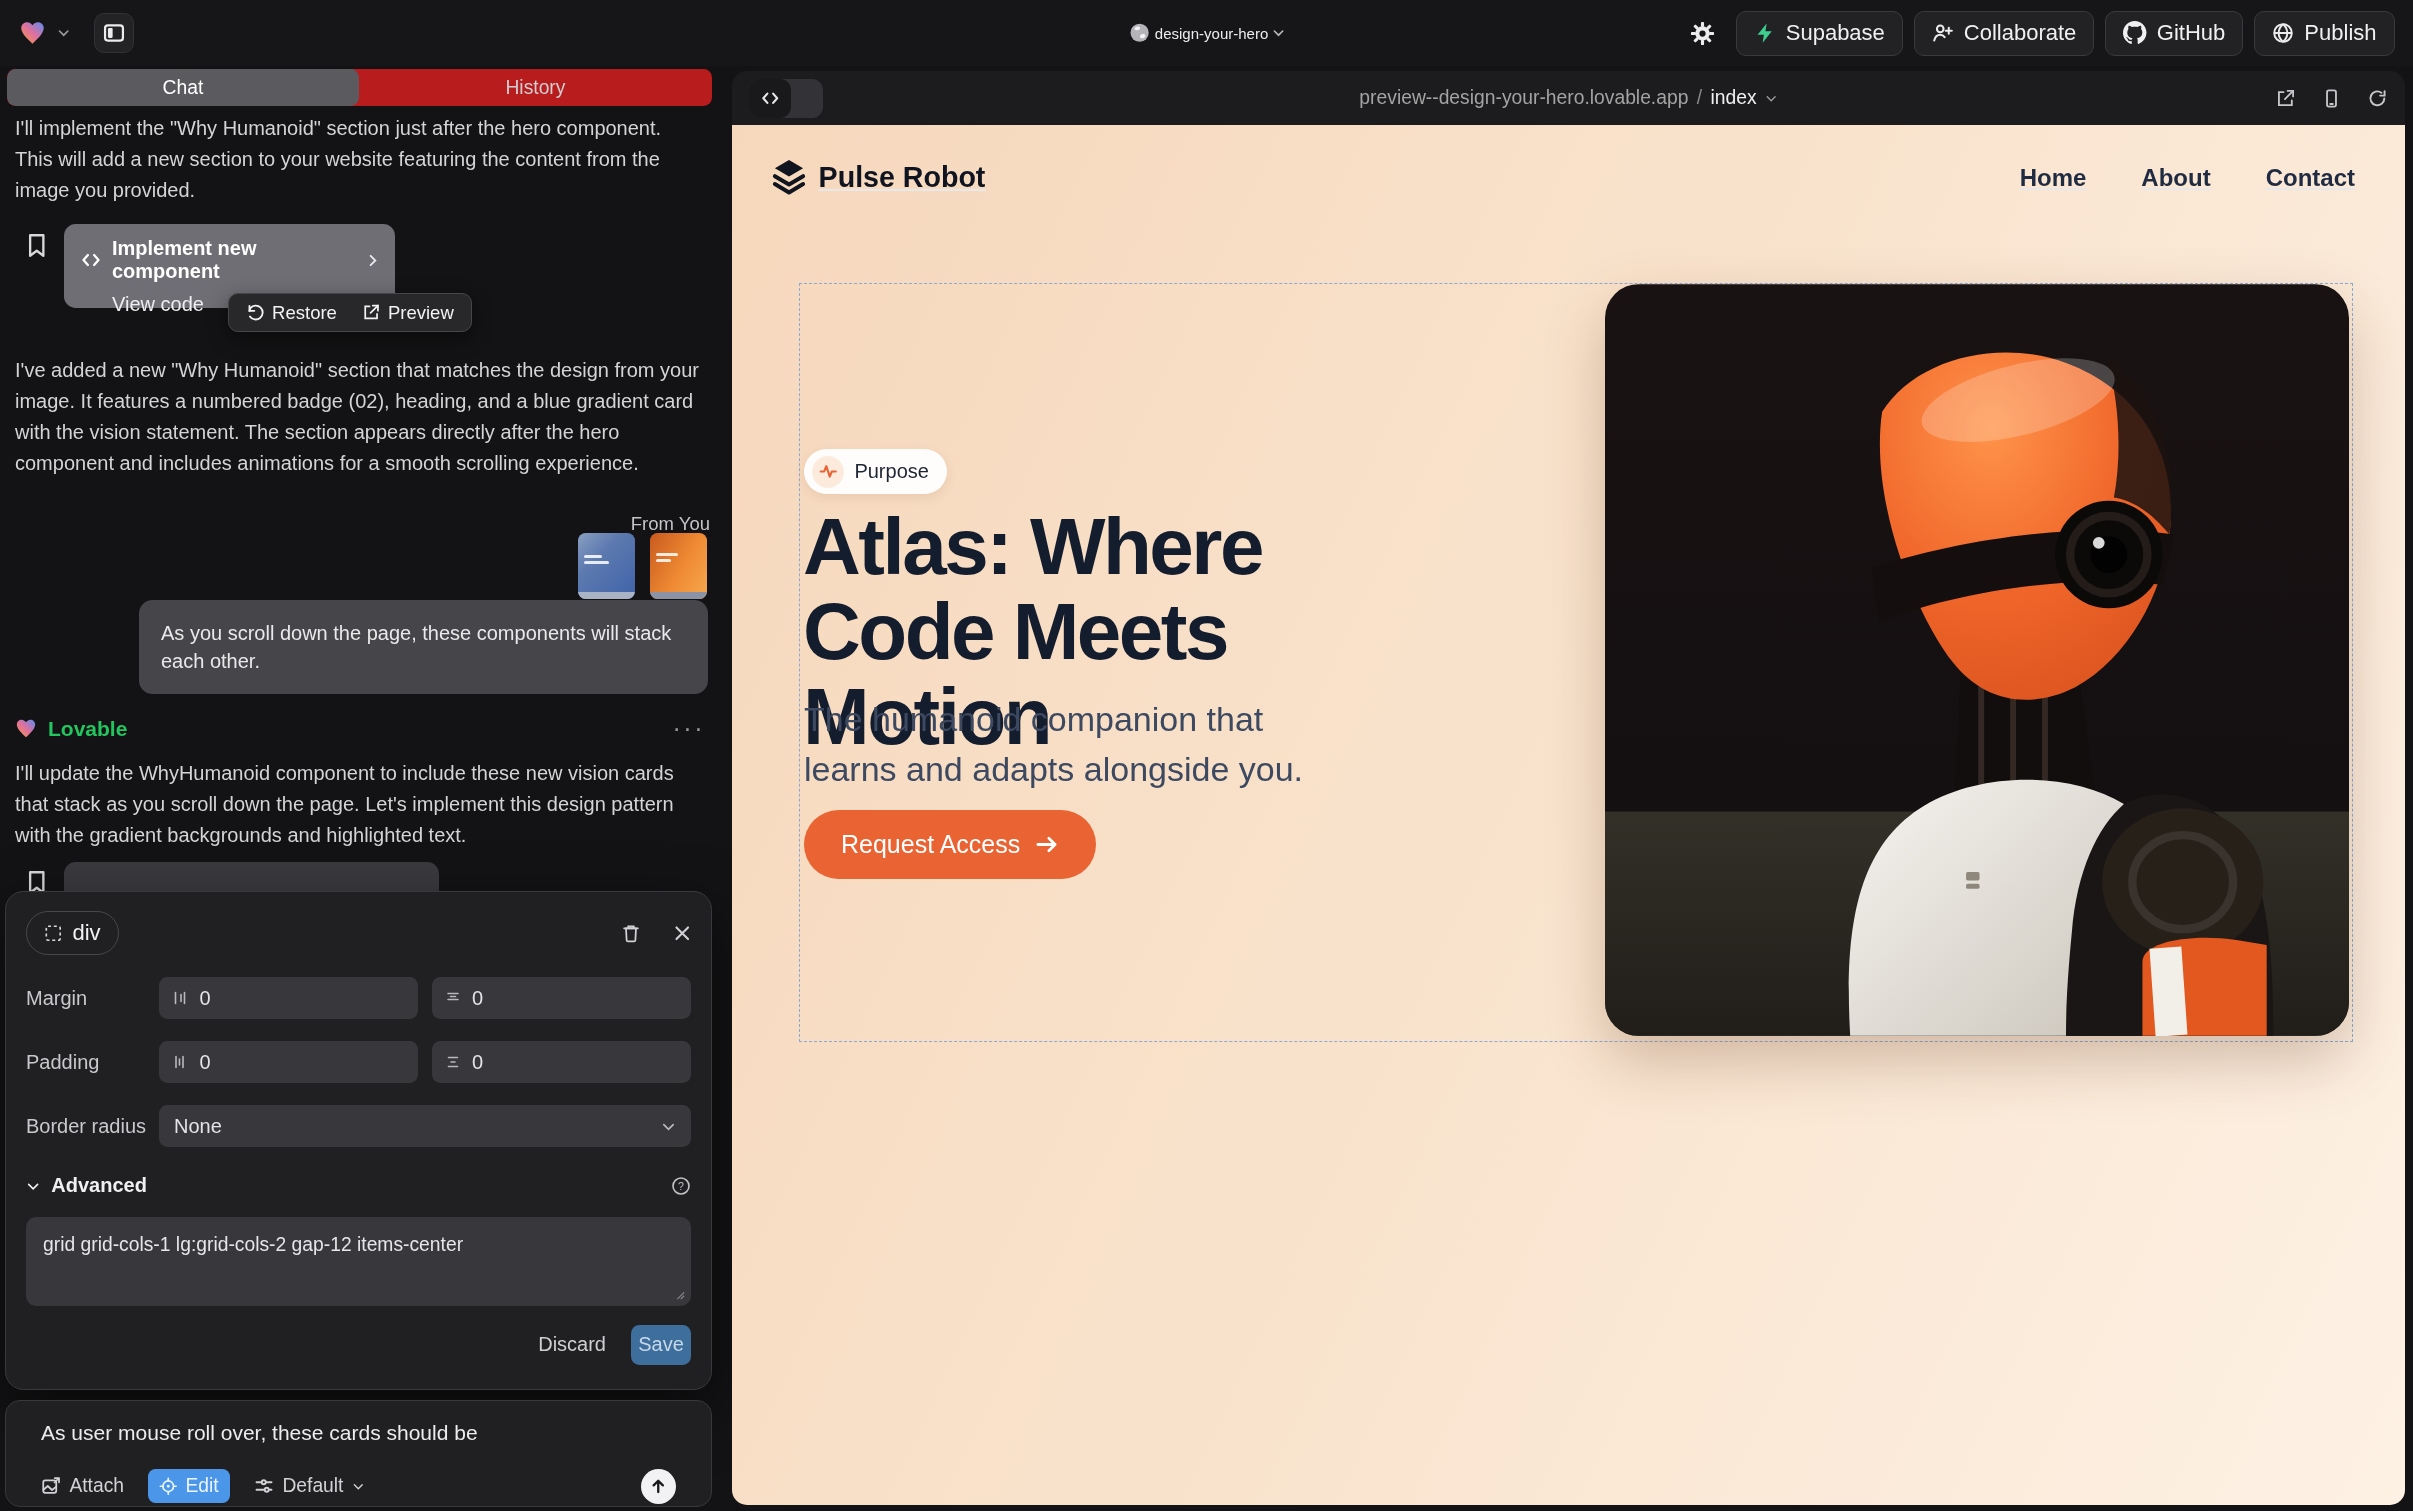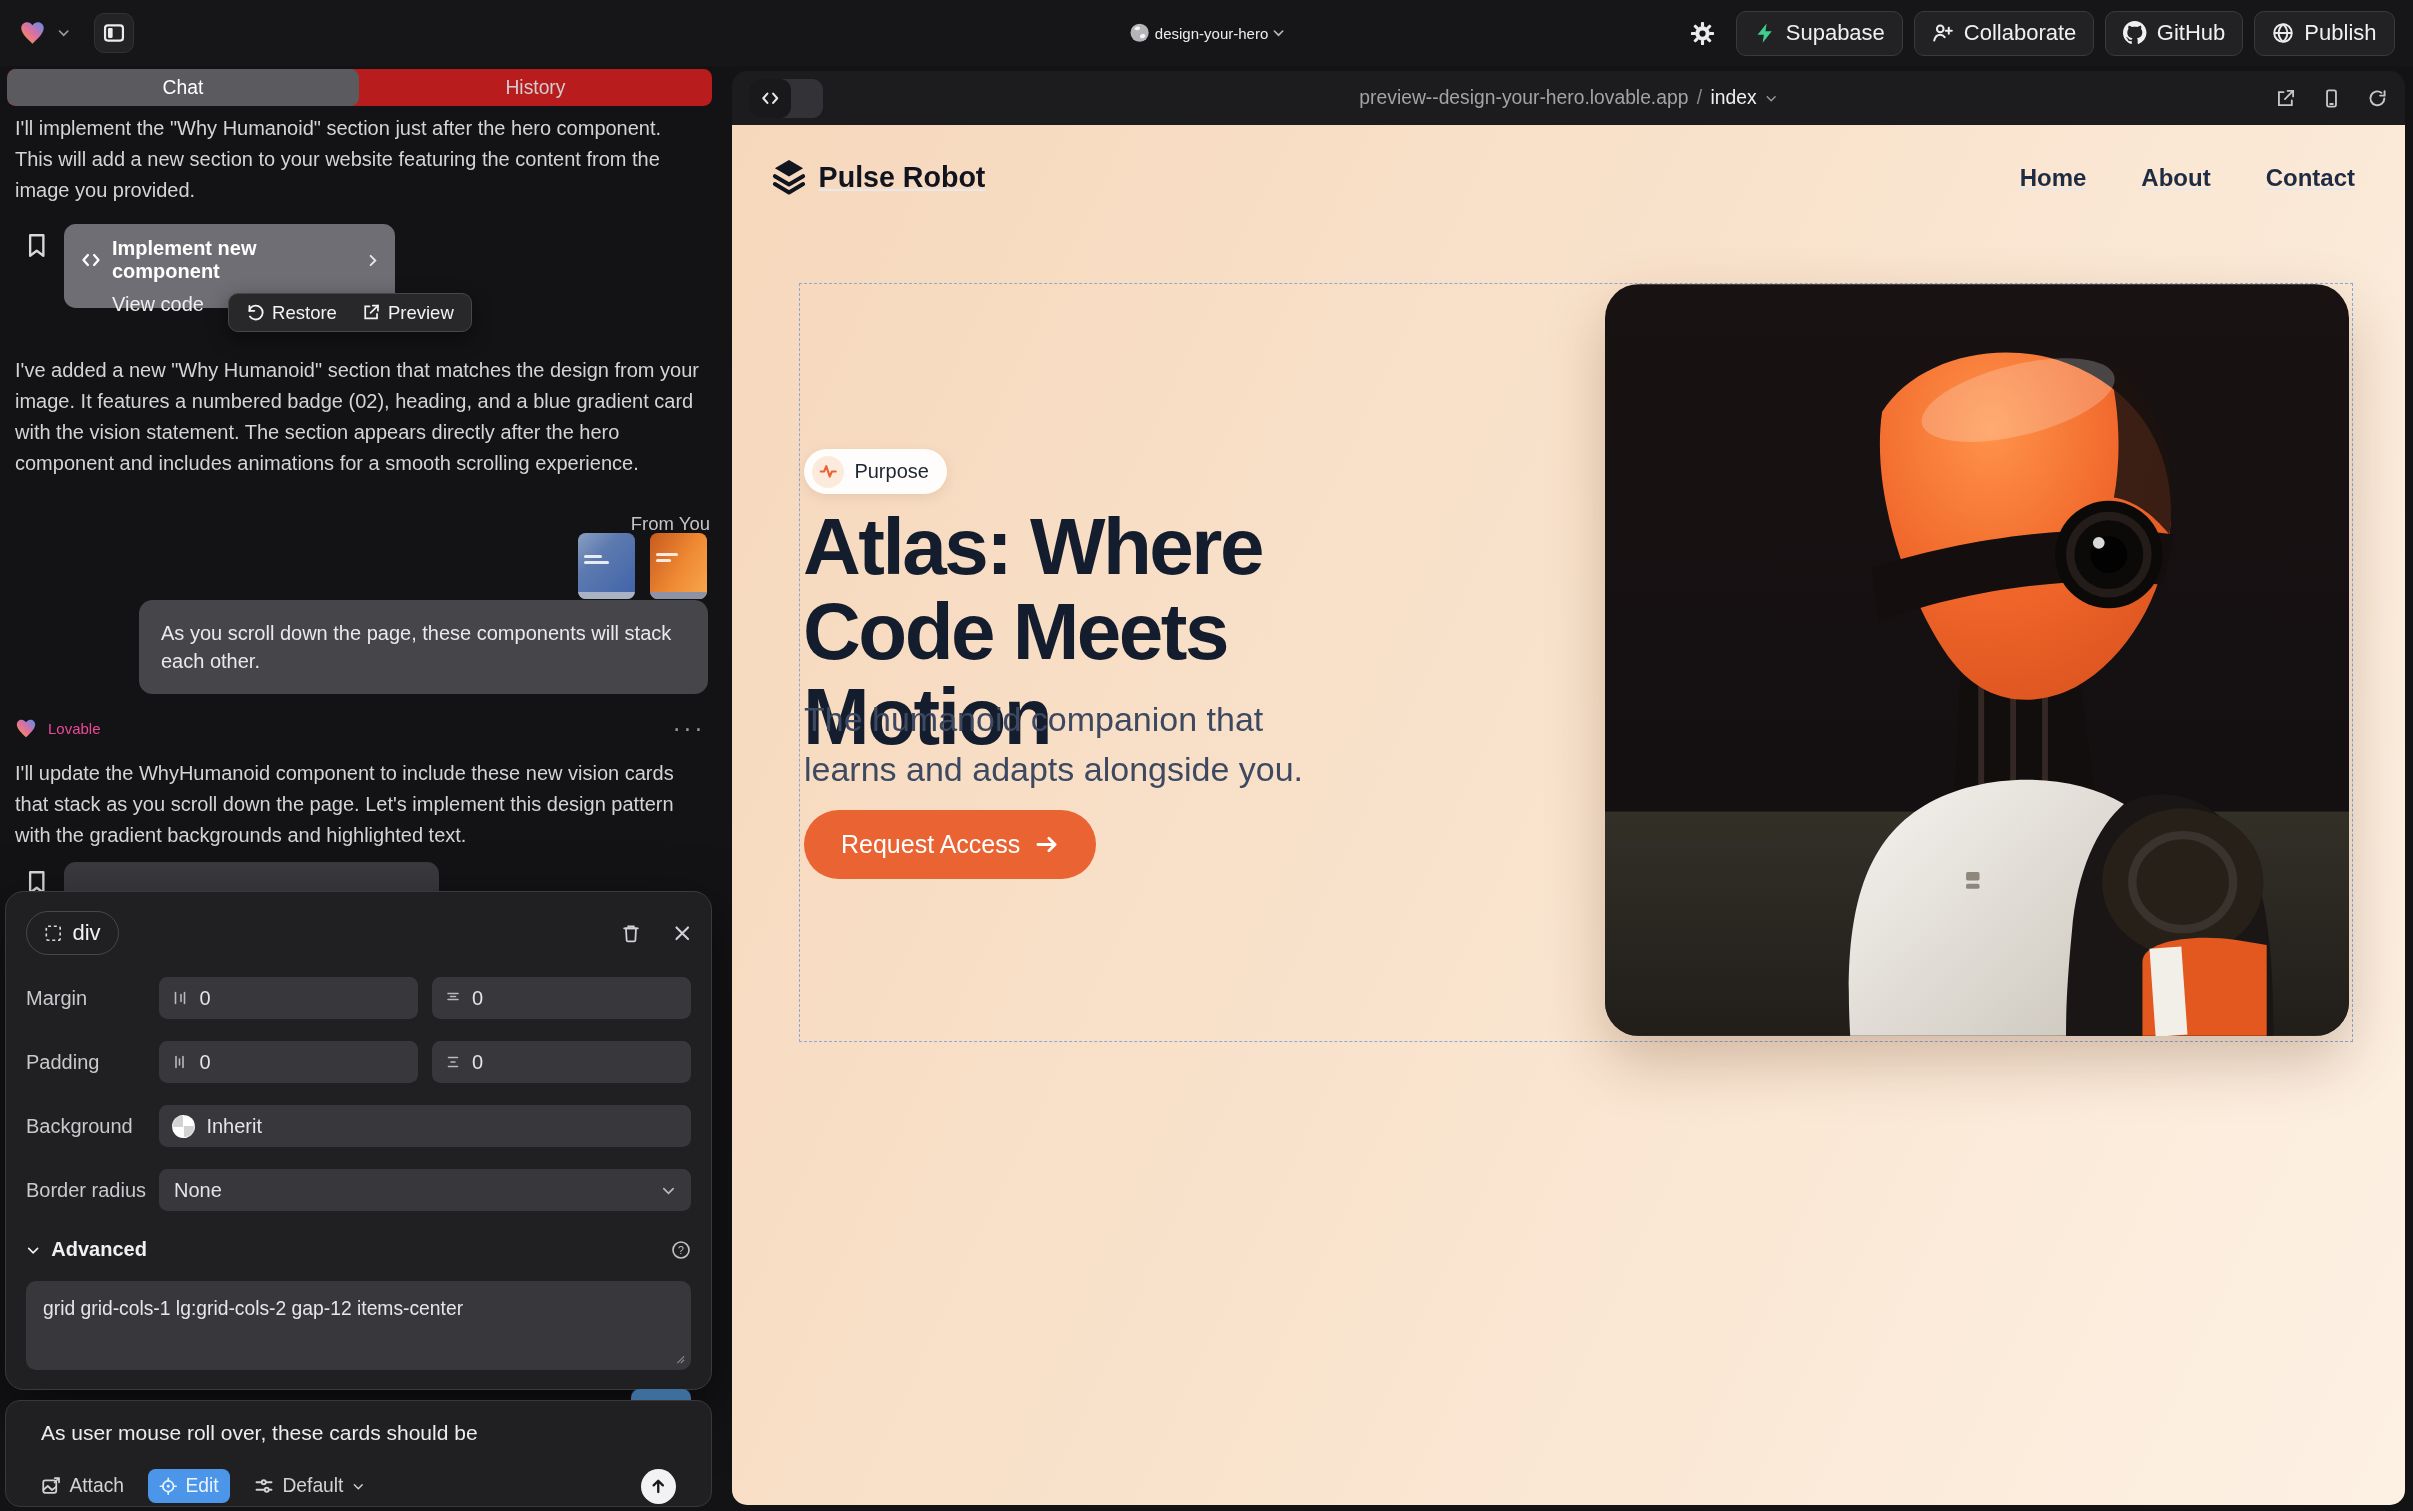--- a/index.html
+++ b/index.html
@@ -48,21 +48,21 @@
   .thumb.t1 { left:578px; background:linear-gradient(135deg,#8aa0c2 0%,#5d7ab0 35%,#3f62a8 100%); }
   .thumb.t2 { left:650px; background:linear-gradient(120deg,#c85a1e 0%,#ef8a33 55%,#f7a94f 100%); }
   .thumb .tline { position:absolute; left:5.9px; height:2.5px; background:rgba(255,255,255,.85); border-radius:1.7px; }
   .thumb .tbase { position:absolute; left:0; bottom:0; width:100%; height:6.7px; background:#aab3c4; }
   .thumb.t2 .tbase { background:#8d93a6; }
 
   .user-bubble { position:absolute; left:139px; top:534px; width:569px; background:#46464a; border-radius:13.4px;
     padding:18.5px 22px; font-size:20px; line-height:28.6px; color:#e9e9eb; }
 
   .lov-row { position:absolute; left:15px; top:648px; width:690px; display:flex; align-items:center; gap:11px; }
-  .lov-name { font-size:15px; font-weight:400; color:#ec4899; }
+  .lov-name { font-size:21px; font-weight:700; color:#22c55e; }
   .lov-dots { margin-left:auto; color:#9a9a9e; font-size:25px; letter-spacing:2.5px; cursor:pointer; }
 
   .bookmark2 { position:absolute; left:25px; top:803px; color:#d8d8db; }
   .sliver-card { position:absolute; left:64px; top:796px; width:375px; height:37px; background:#3a3a3f;
     border-radius:11.8px 11.8px 0 0; }
 
   
   .panel { position:absolute; left:5px; top:825px; width:707px; height:499px; background:#202023;
     border:0.8px solid #3a3a3e; border-radius:18.5px; box-shadow:0 20px 59px rgba(0,0,0,.55); padding:18.5px 20px; }
   .p-head { display:flex; align-items:center; }
@@ -393,29 +393,20 @@
           <span class="ficon">
             <svg width="16" height="16" viewBox="0 0 16 16" stroke="currentColor" stroke-width="1.6" stroke-linecap="round">
                 <path d="M3.5 3.5h9M6 8h4M3.5 12.5h9"></path>
               </svg>
           </span>
           <span>0</span>
         </div>
       </div>
     </div>
 
-    <div class="p-row">
-      <span class="p-label">Background</span>
-      <div class="p-inputs">
-        <div class="p-input">
-          <span class="swatch"></span>
-          <span>Inherit</span>
-        </div>
-      </div>
-    </div>
 
     <div class="p-row">
       <span class="p-label">Border radius</span>
       <div class="p-inputs">
         <div class="p-select">
           <span>None</span>
           <span class="chev">
             <svg width="15" height="15" viewBox="0 0 16 16">
                 <path d="M3 6l5 5 5-5" stroke="currentColor" stroke-width="1.8" fill="none" stroke-linecap="round"></path>
               </svg>

